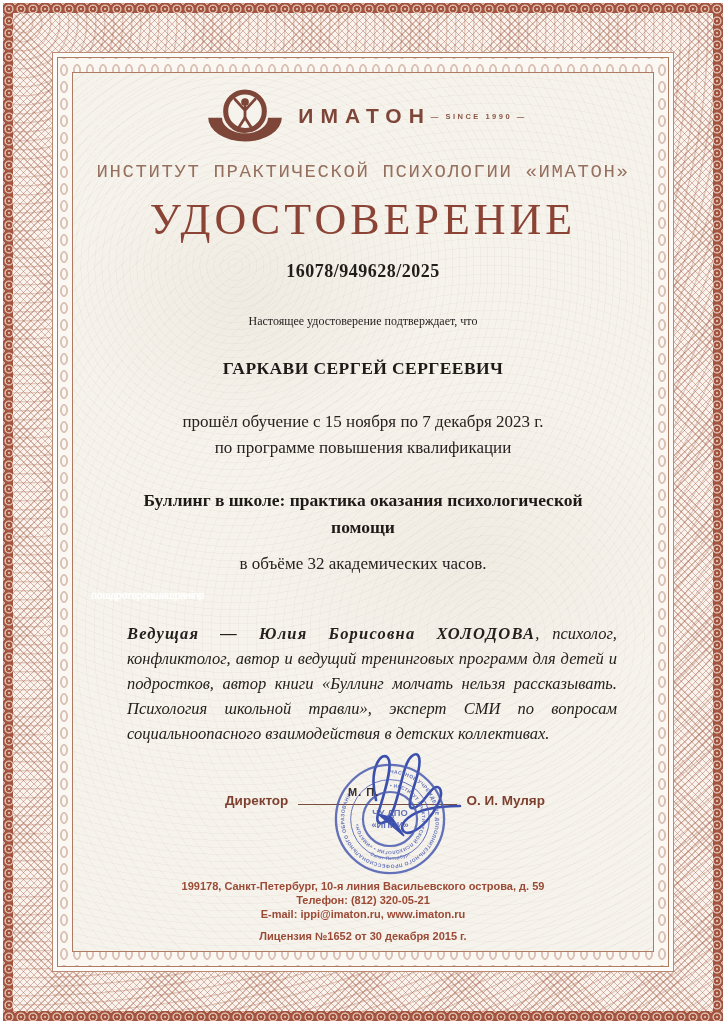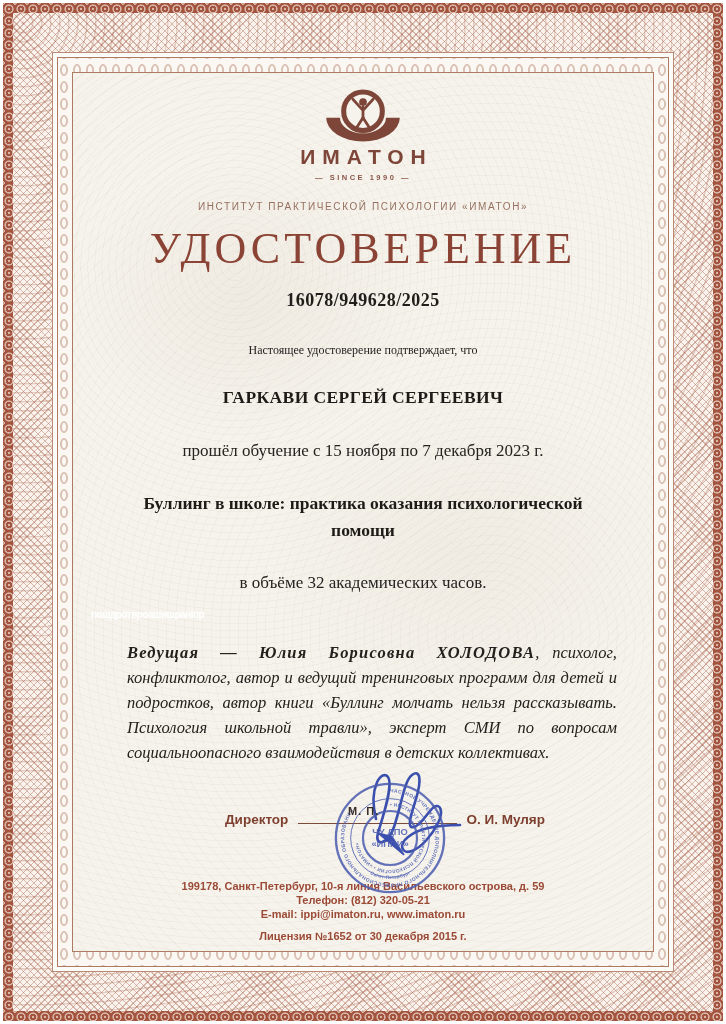--- a/index.html
+++ b/index.html
@@ -21,36 +21,36 @@
     background-size:13px 17px;background-position:center;}
   .content{position:absolute;inset:72px;border:1px solid #ad7a62;
     background:
       radial-gradient(260px 200px at 30% 26%, rgba(203,191,174,.16), transparent 70%),
       radial-gradient(300px 240px at 68% 55%, rgba(203,191,174,.14), transparent 70%),
       repeating-radial-gradient(circle at 28% 22%, rgba(190,178,160,.10) 0 1px, transparent 1px 7px),
       repeating-radial-gradient(circle at 72% 64%, rgba(190,178,160,.09) 0 1px, transparent 1px 9px),
       #f6f3ec;
     display:flex;flex-direction:column;align-items:center;}
   
-  .logo{margin-top:13px;display:flex;flex-direction:column;align-items:center;}
+  .logo{margin-top:13px;display:flex;flex-direction:row;align-items:center;}
   .brand{margin-top:3px;font-family:"Liberation Sans",sans-serif;font-size:21px;font-weight:600;
          letter-spacing:7px;color:#7d4639;padding-left:7px;}
   .since{margin-top:4px;font-family:"Liberation Sans",sans-serif;font-size:7.5px;font-weight:600;
          letter-spacing:2.5px;color:#8a5647;}
-  .institute{margin-top:19px;font-family:Liberation Sans, sans-serif;font-size:10px;font-weight:500;
+  .institute{margin-top:19px;font-family:Liberation Mono, monospace;font-size:19px;font-weight:500;
          letter-spacing:1.6px;color:#96705f;}
   .title{margin-top:11px;font-size:44px;font-weight:400;letter-spacing:4px;color:#8a4334;}
   .number{margin-top:16px;font-size:18px;font-weight:bold;color:#211d1a;letter-spacing:.5px;}
   
   .confirm{margin-top:32px;font-size:12px;color:#262220;}
   .holder{margin-top:29px;font-size:17.5px;font-weight:bold;color:#1d1a17;letter-spacing:.4px;}
   .training{margin-top:30px;font-size:17px;color:#262220;text-align:center;line-height:26px;}
   .program{margin-top:26px;font-size:17.5px;font-weight:bold;color:#1d1a17;text-align:center;
            line-height:27px;padding:0 42px;}
-  .volume{margin-top:29px;font-size:17px;color:#262220;}
+  .volume{margin-top:13px;font-size:17px;color:#262220;}
   .faint{align-self:flex-start;margin:16px 0 0 18px;font-family:"Liberation Sans",sans-serif;
          font-size:10px;font-weight:bold;color:rgba(255,255,255,.85);letter-spacing:-.5px;
          text-shadow:0 0 1px rgba(255,255,255,.6);filter:blur(.3px);}
   .leader{margin:20px 36px 0 54px;font-size:16.5px;font-style:italic;color:#24201d;
           text-align:justify;line-height:25px;}
   .lead-bold{font-weight:bold;letter-spacing:1.2px;word-spacing:7px;}
   
   .sign-row{position:relative;width:100%;margin-top:34px;height:46px;
             display:flex;align-items:flex-end;box-sizing:border-box;padding:0 108px 18px 152px;
             font-family:"Liberation Sans",sans-serif;font-size:13.5px;font-weight:bold;color:#7d3f2e;}
@@ -94,20 +94,21 @@
 
     <div class="institute">ИНСТИТУТ ПРАКТИЧЕСКОЙ ПСИХОЛОГИИ «ИМАТОН»</div>
     <div class="title">УДОСТОВЕРЕНИЕ</div>
     <div class="number">16078/949628/2025</div>
 
     <div class="confirm">Настоящее удостоверение подтверждает, что</div>
     <div class="holder">ГАРКАВИ СЕРГЕЙ СЕРГЕЕВИЧ</div>
 
     <div class="training">
       <div>прошёл обучение с 15 ноября по 7 декабря 2023 г.</div>
+      <div>по программе повышения квалификации</div>
     </div>
 
     <div class="program">Буллинг в школе: практика оказания психологической помощи</div>
     <div class="volume">в объёме 32 академических часов.</div>
 
     <div class="faint">пошдротвроашишраніпр</div>
 
     <p class="leader"><span class="lead-bold">Ведущая — Юлия Борисовна ХОЛОДОВА</span><span>, психолог, конфликтолог, автор и ведущий тренинговых программ для детей и подростков, автор книги «Буллинг молчать нельзя рассказывать. Психология школьной травли», эксперт СМИ по вопросам социальноопасного взаимодействия в детских коллективах.</span></p>
 
     <div class="sign-row">

